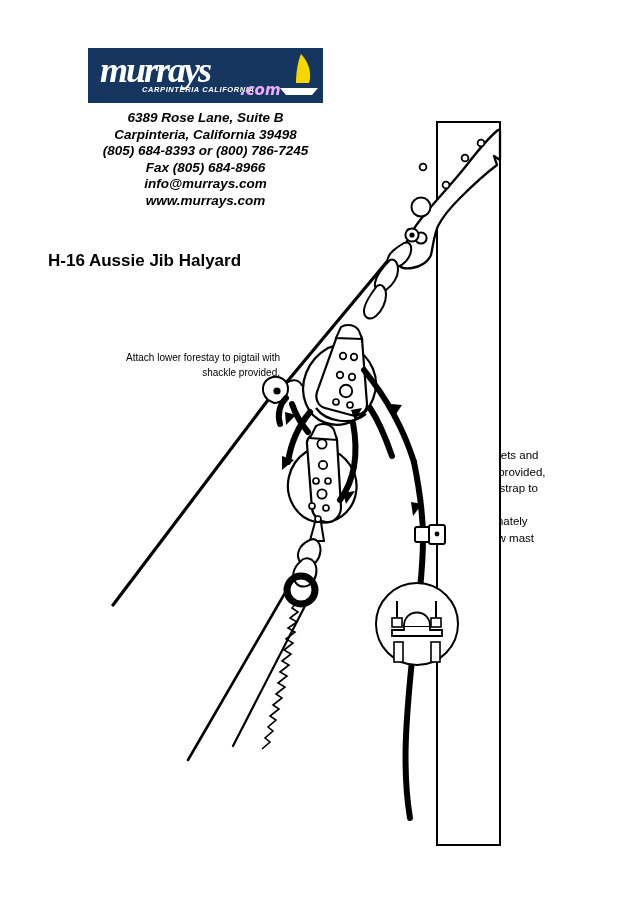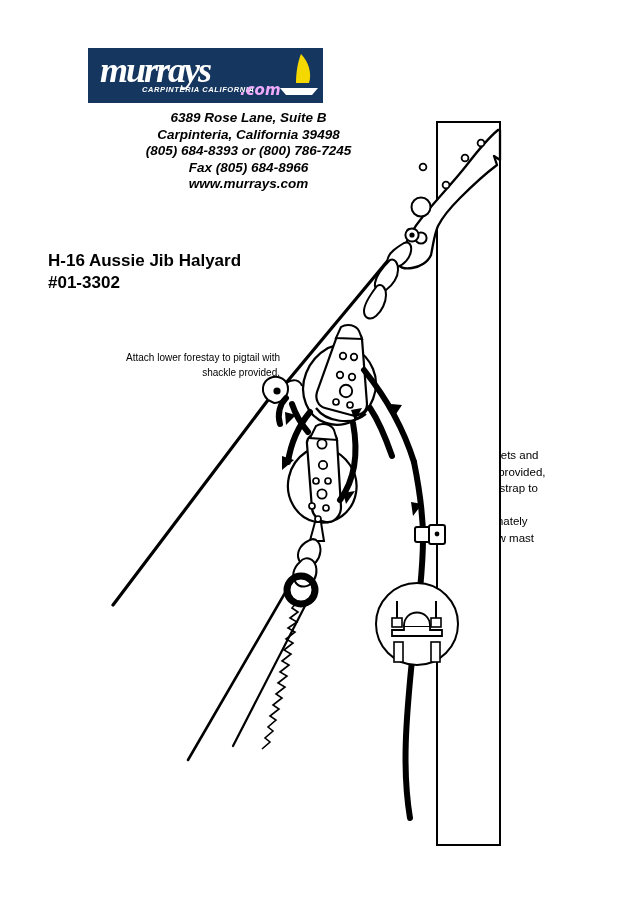--- a/index.html
+++ b/index.html
@@ -15,21 +15,21 @@
   #logo-sub{position:absolute;left:14px;top:37px;font-size:7.5px;font-style:italic;
             font-weight:bold;color:#ffffff;letter-spacing:0.6px;
             font-family:"Liberation Sans", sans-serif;padding-left:40px;}
   #logo-dotcom{position:absolute;left:152px;top:33px;font-size:15px;font-weight:bold;
             font-style:italic;color:#f0abfc;font-family:"DejaVu Sans", sans-serif;}
   #logo-sail{position:absolute;left:186px;top:4px;}
 
   
   #address{position:absolute;left:0px;top:110px;width:411px;text-align:center;
            font-size:13.5px;font-weight:bold;font-style:italic;line-height:16.6px;
-           font-family:"Liberation Sans", sans-serif;margin-left:43px;}
+           font-family:"Liberation Sans", sans-serif;}
 
   
   #title{position:absolute;left:48px;top:250px;font-size:17px;font-weight:bold;
          line-height:22px;font-family:"Liberation Sans", sans-serif;}
 
   
   #note-left{position:absolute;left:90px;top:351px;width:190px;text-align:right;
              font-size:10px;line-height:14.5px;}
   #note-right{position:absolute;left:456px;top:447px;width:90px;
               font-size:11.5px;line-height:16.6px;}
@@ -48,26 +48,26 @@
     <path d="M27 2 C35 10 38 22 35 31 L22 31 C22 20 24 9 27 2 Z" fill="#f5d800"></path>
     <path d="M6 36 L44 36 L38 43 L12 43 Z" fill="#ffffff"></path>
   </svg>
 </div>
 
 <div id="address">
   <div>6389 Rose Lane, Suite B</div>
   <div>Carpinteria, California 39498</div>
   <div>(805) 684-8393 or (800) 786-7245</div>
   <div>Fax (805) 684-8966</div>
+  <div>info@murrays.com</div>
   <div>www.murrays.com</div>
 </div>
 
 <div id="title">
   <div>H-16 Aussie Jib Halyard</div>
-  <div>#01-3302</div>
 </div>
 
 <div id="note-left">Attach lower forestay to pigtail with shackle provided.</div>
 <div id="note-right">Using rivets and casings provided, rivet eyestrap to mast approximately 18” below mast tang.</div>
 
 <svg id="art" viewBox="0 0 629 911">
 
   <g>
     <path d="M437 122 L500 122 L500 845 L437 845 Z" fill="#ffffff" stroke="#000" stroke-width="2"></path>
   </g>

